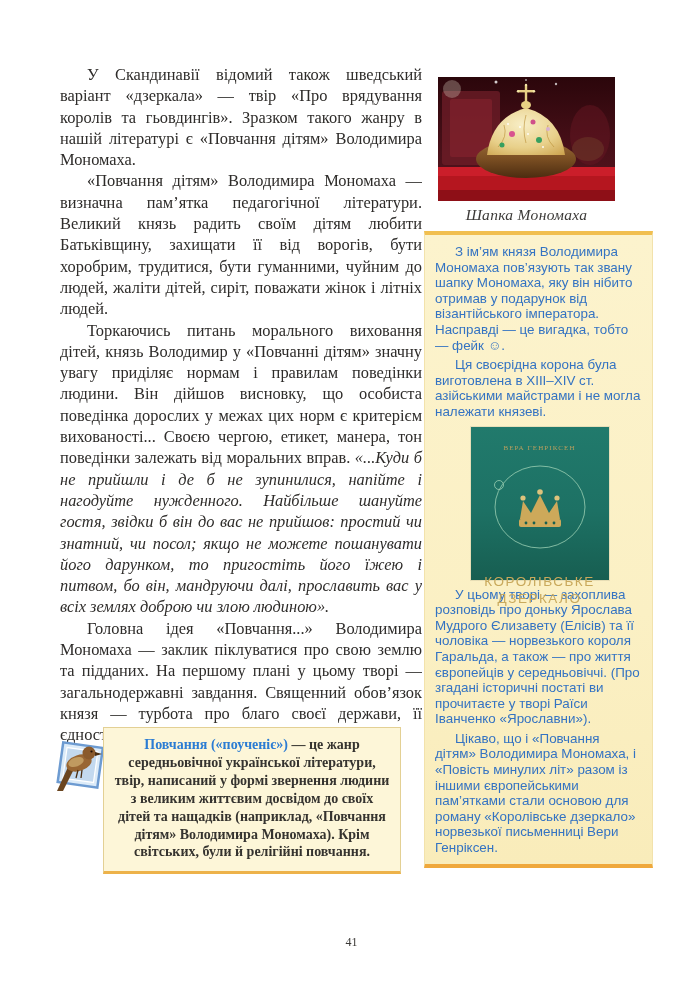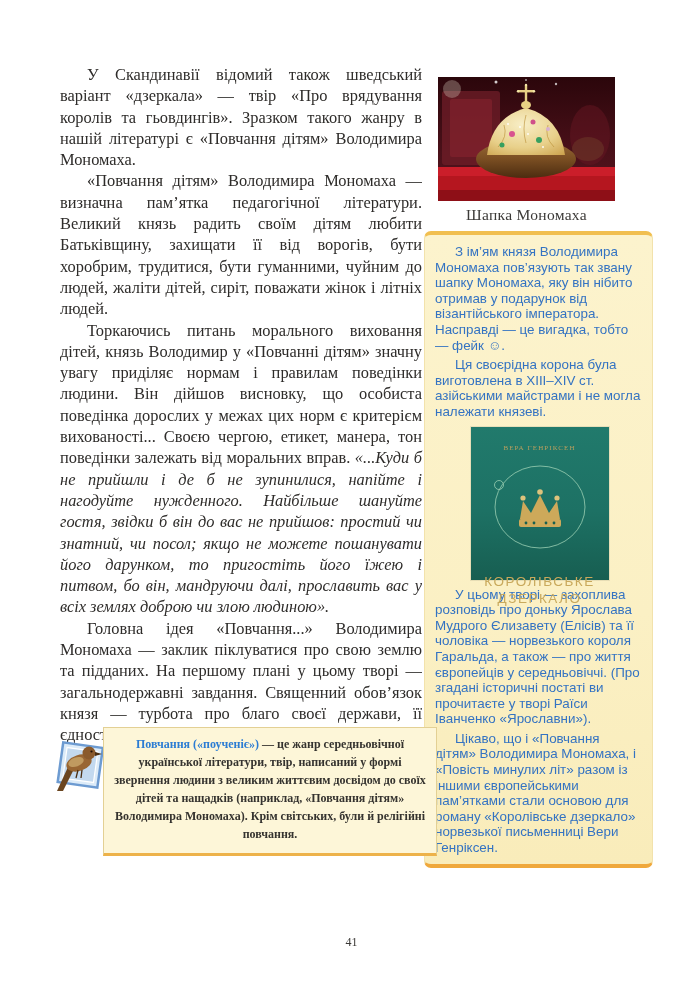--- a/index.html
+++ b/index.html
@@ -13,33 +13,33 @@
     position:absolute; left:60px; top:64px; width:362px;
     color:#2e2c2a; font-size:16.4px; line-height:21.3px; text-align:justify;
   }
   .main-col p { margin:0; text-indent:27px; }
   .quote-italic { font-style:italic; }
 
   
   .photo-fig { position:absolute; left:438px; top:77px; width:177px; }
   .photo-frame { display:block; width:177px; height:124px; }
   .photo-caption {
-    margin-top:5px; text-align:center; 
+    margin-top:5px; text-align:center; font-style:italic;
     font-size:15.5px; color:#3c3a38; letter-spacing:.3px;
   }
 
   
   .info-box {
     position:absolute; left:424px; top:231px; width:229px; box-sizing:border-box;
     background:linear-gradient(180deg,#fcf3cd 0%,#fbf0c4 60%,#f9ecba 100%);
     border-top:4px solid #f1bf50; border-bottom:4px solid #efa83c;
     border-left:1px solid #f2e2ac; border-right:1px solid #f2e2ac;
     padding:9px 8px 8px 10px;
     font-family:"Liberation Sans", sans-serif;
-    font-size:13.4px; line-height:15.6px; color:#3473c2;border-radius:7px;
+    font-size:13.4px; line-height:15.6px; color:#3473c2;
   }
   .info-box p { margin:0; text-indent:20px; }
   .info-box p + p { margin-top:4px; }
 
   .book-cover {
     position:relative; width:138px; height:153px; margin:7px auto 7px;
     background:linear-gradient(180deg,#217a6c 0%,#1d7164 55%,#175e51 100%);
     box-shadow:0 0 0 1px rgba(0,0,0,.08);
   }
   .book-author {
@@ -49,24 +49,24 @@
   }
   .crown-svg { position:absolute; top:34px; left:19px; }
   .book-title {
     position:absolute; top:146px; left:0; right:0; text-align:center;
     font-family:Liberation Sans, sans-serif; font-size:13.5px; letter-spacing:1.5px;
     line-height:1.3; color:#c9a95c;
   }
 
   
   .def-box {
-    position:absolute; left:103px; top:727px; width:334px; box-sizing:border-box;
+    position:absolute; left:103px; top:727px; width:298px; box-sizing:border-box;
     background:#fdf6d8; border:1px solid #e3d094; border-bottom:3px solid #edb24a;
     padding:8px 10px 10px; text-align:center;
-    font-weight:bold; font-size:12px; line-height:17.9px; color:#35332f;
+    font-weight:bold; font-size:14px; line-height:17.9px; color:#35332f;
   }
   .def-term { color:#2b7cd3; }
 
   .bird-badge { position:absolute; left:54px; top:733px; width:54px; height:78px; }
 
   
   .page-number {
     position:absolute; left:0; right:0; top:935px; text-align:center;
     font-size:12px; color:#3a3835;
   }

